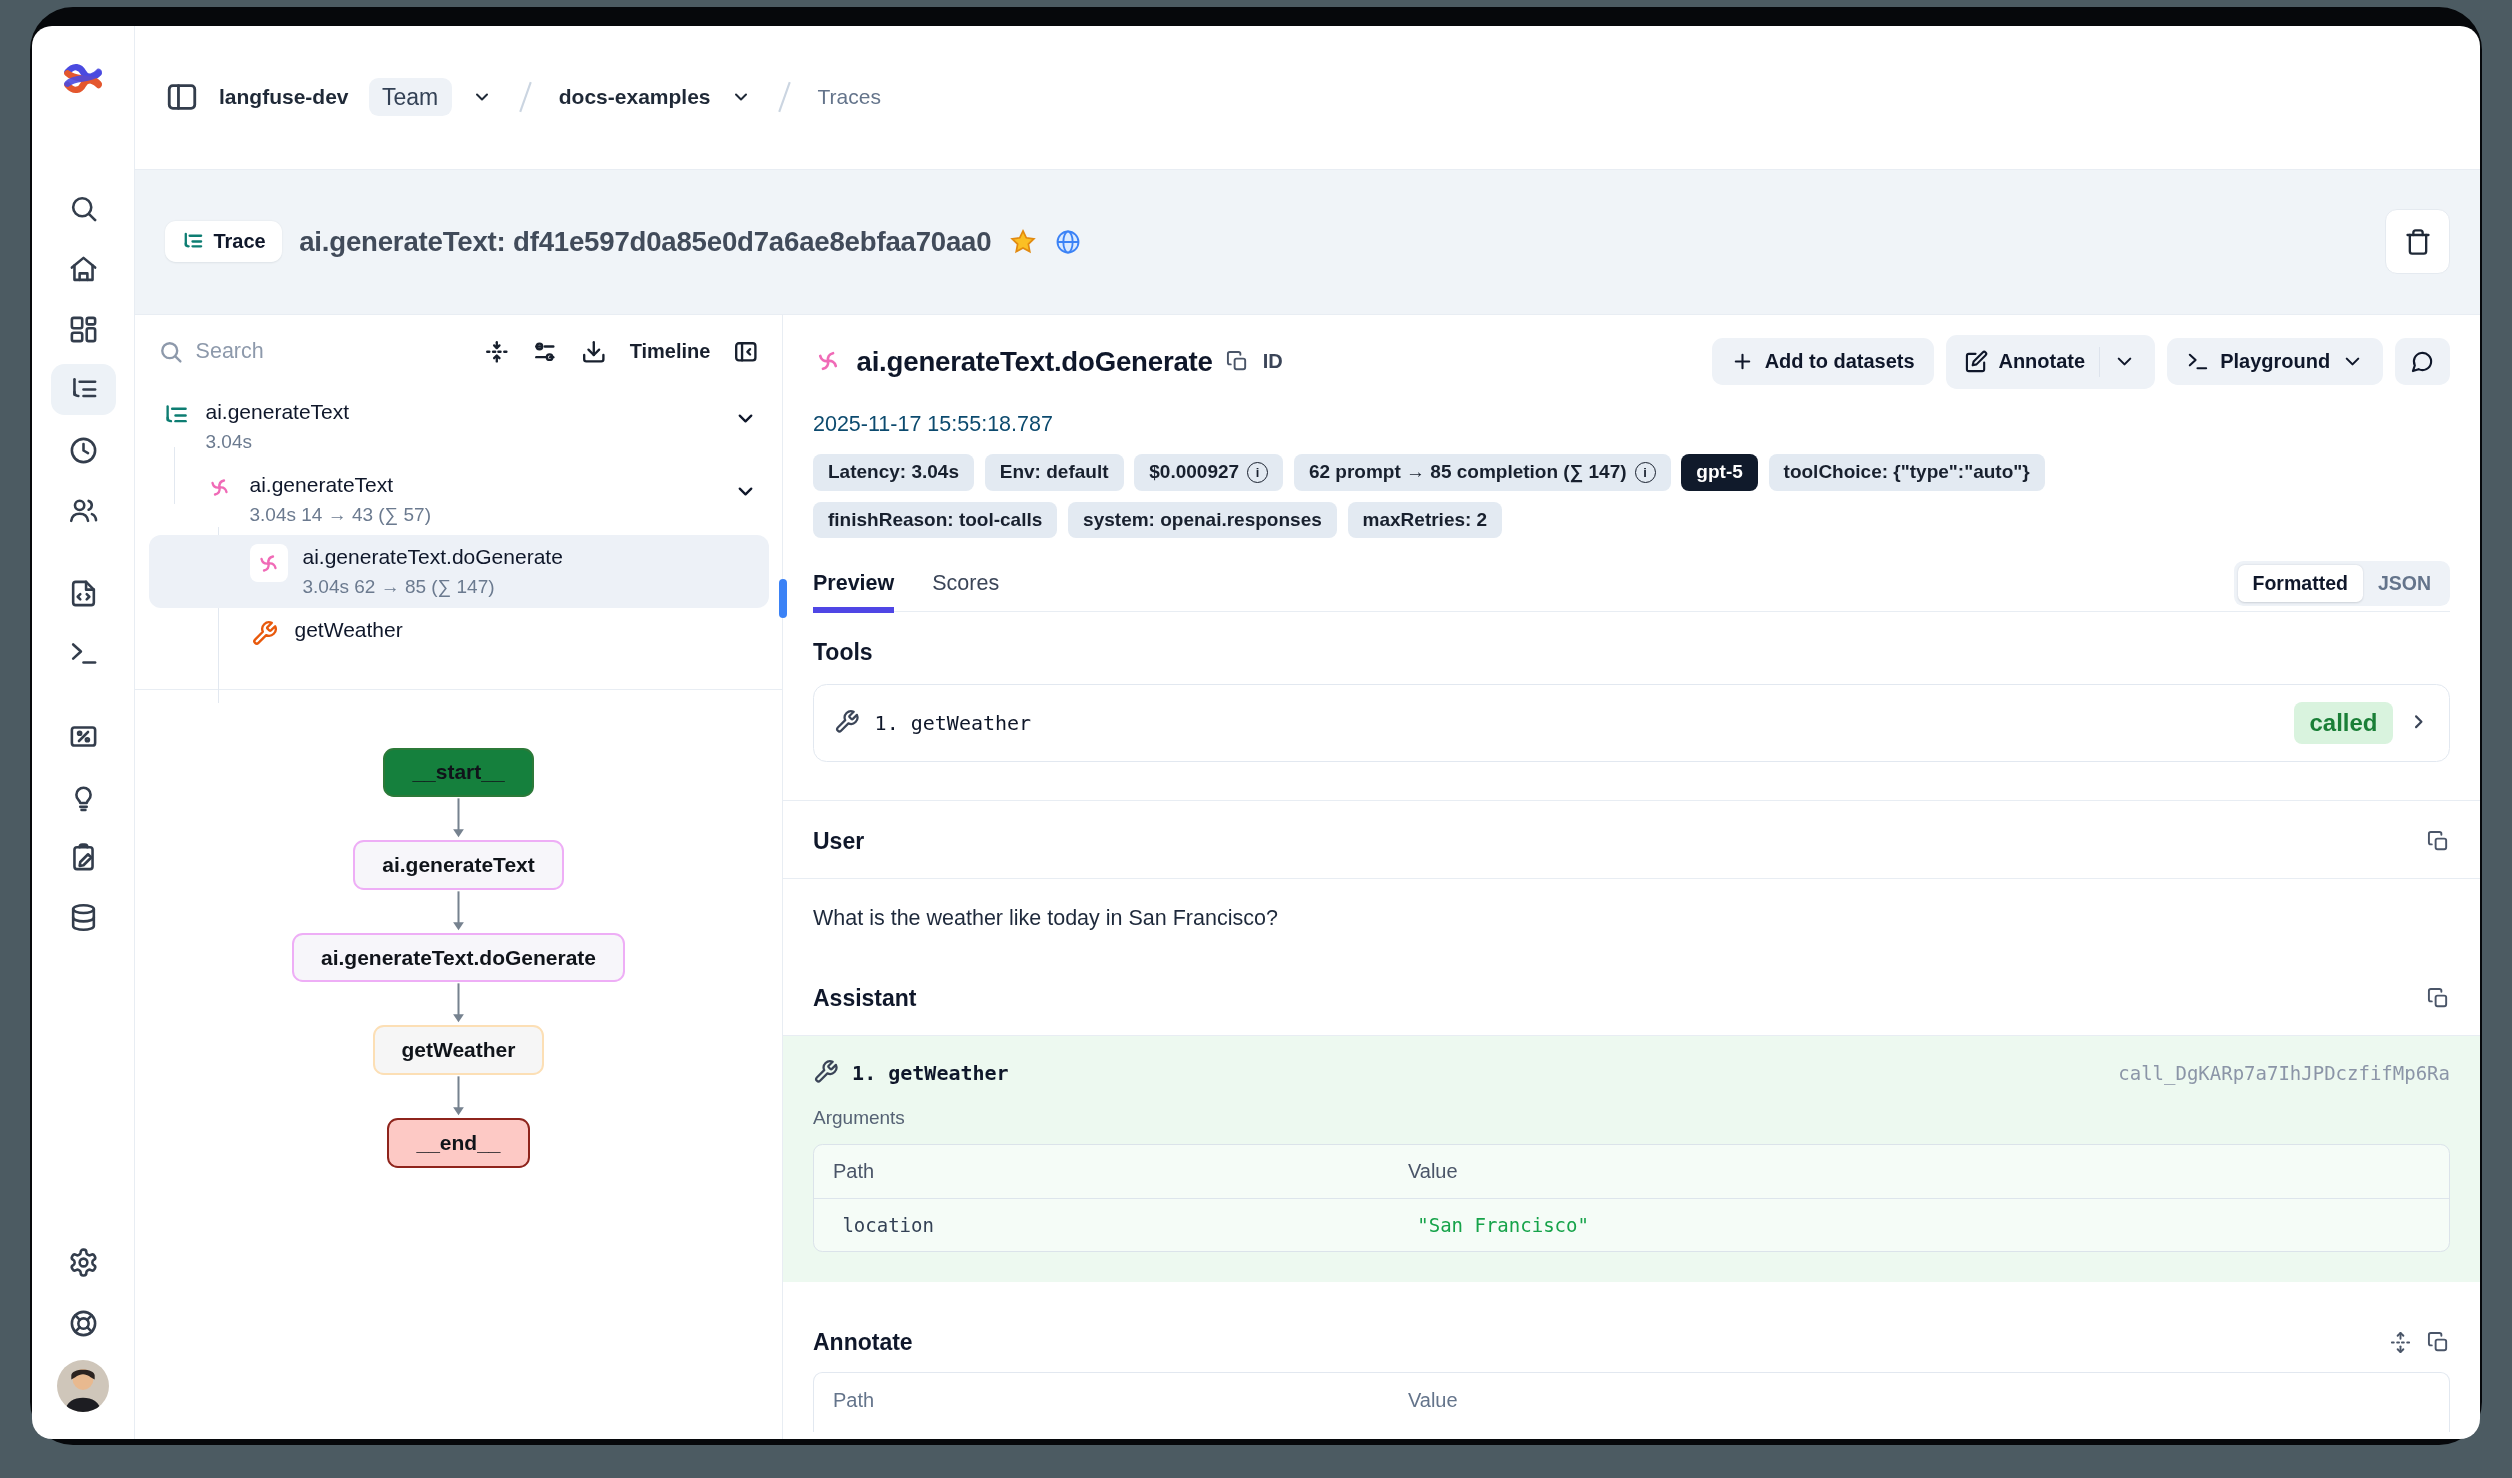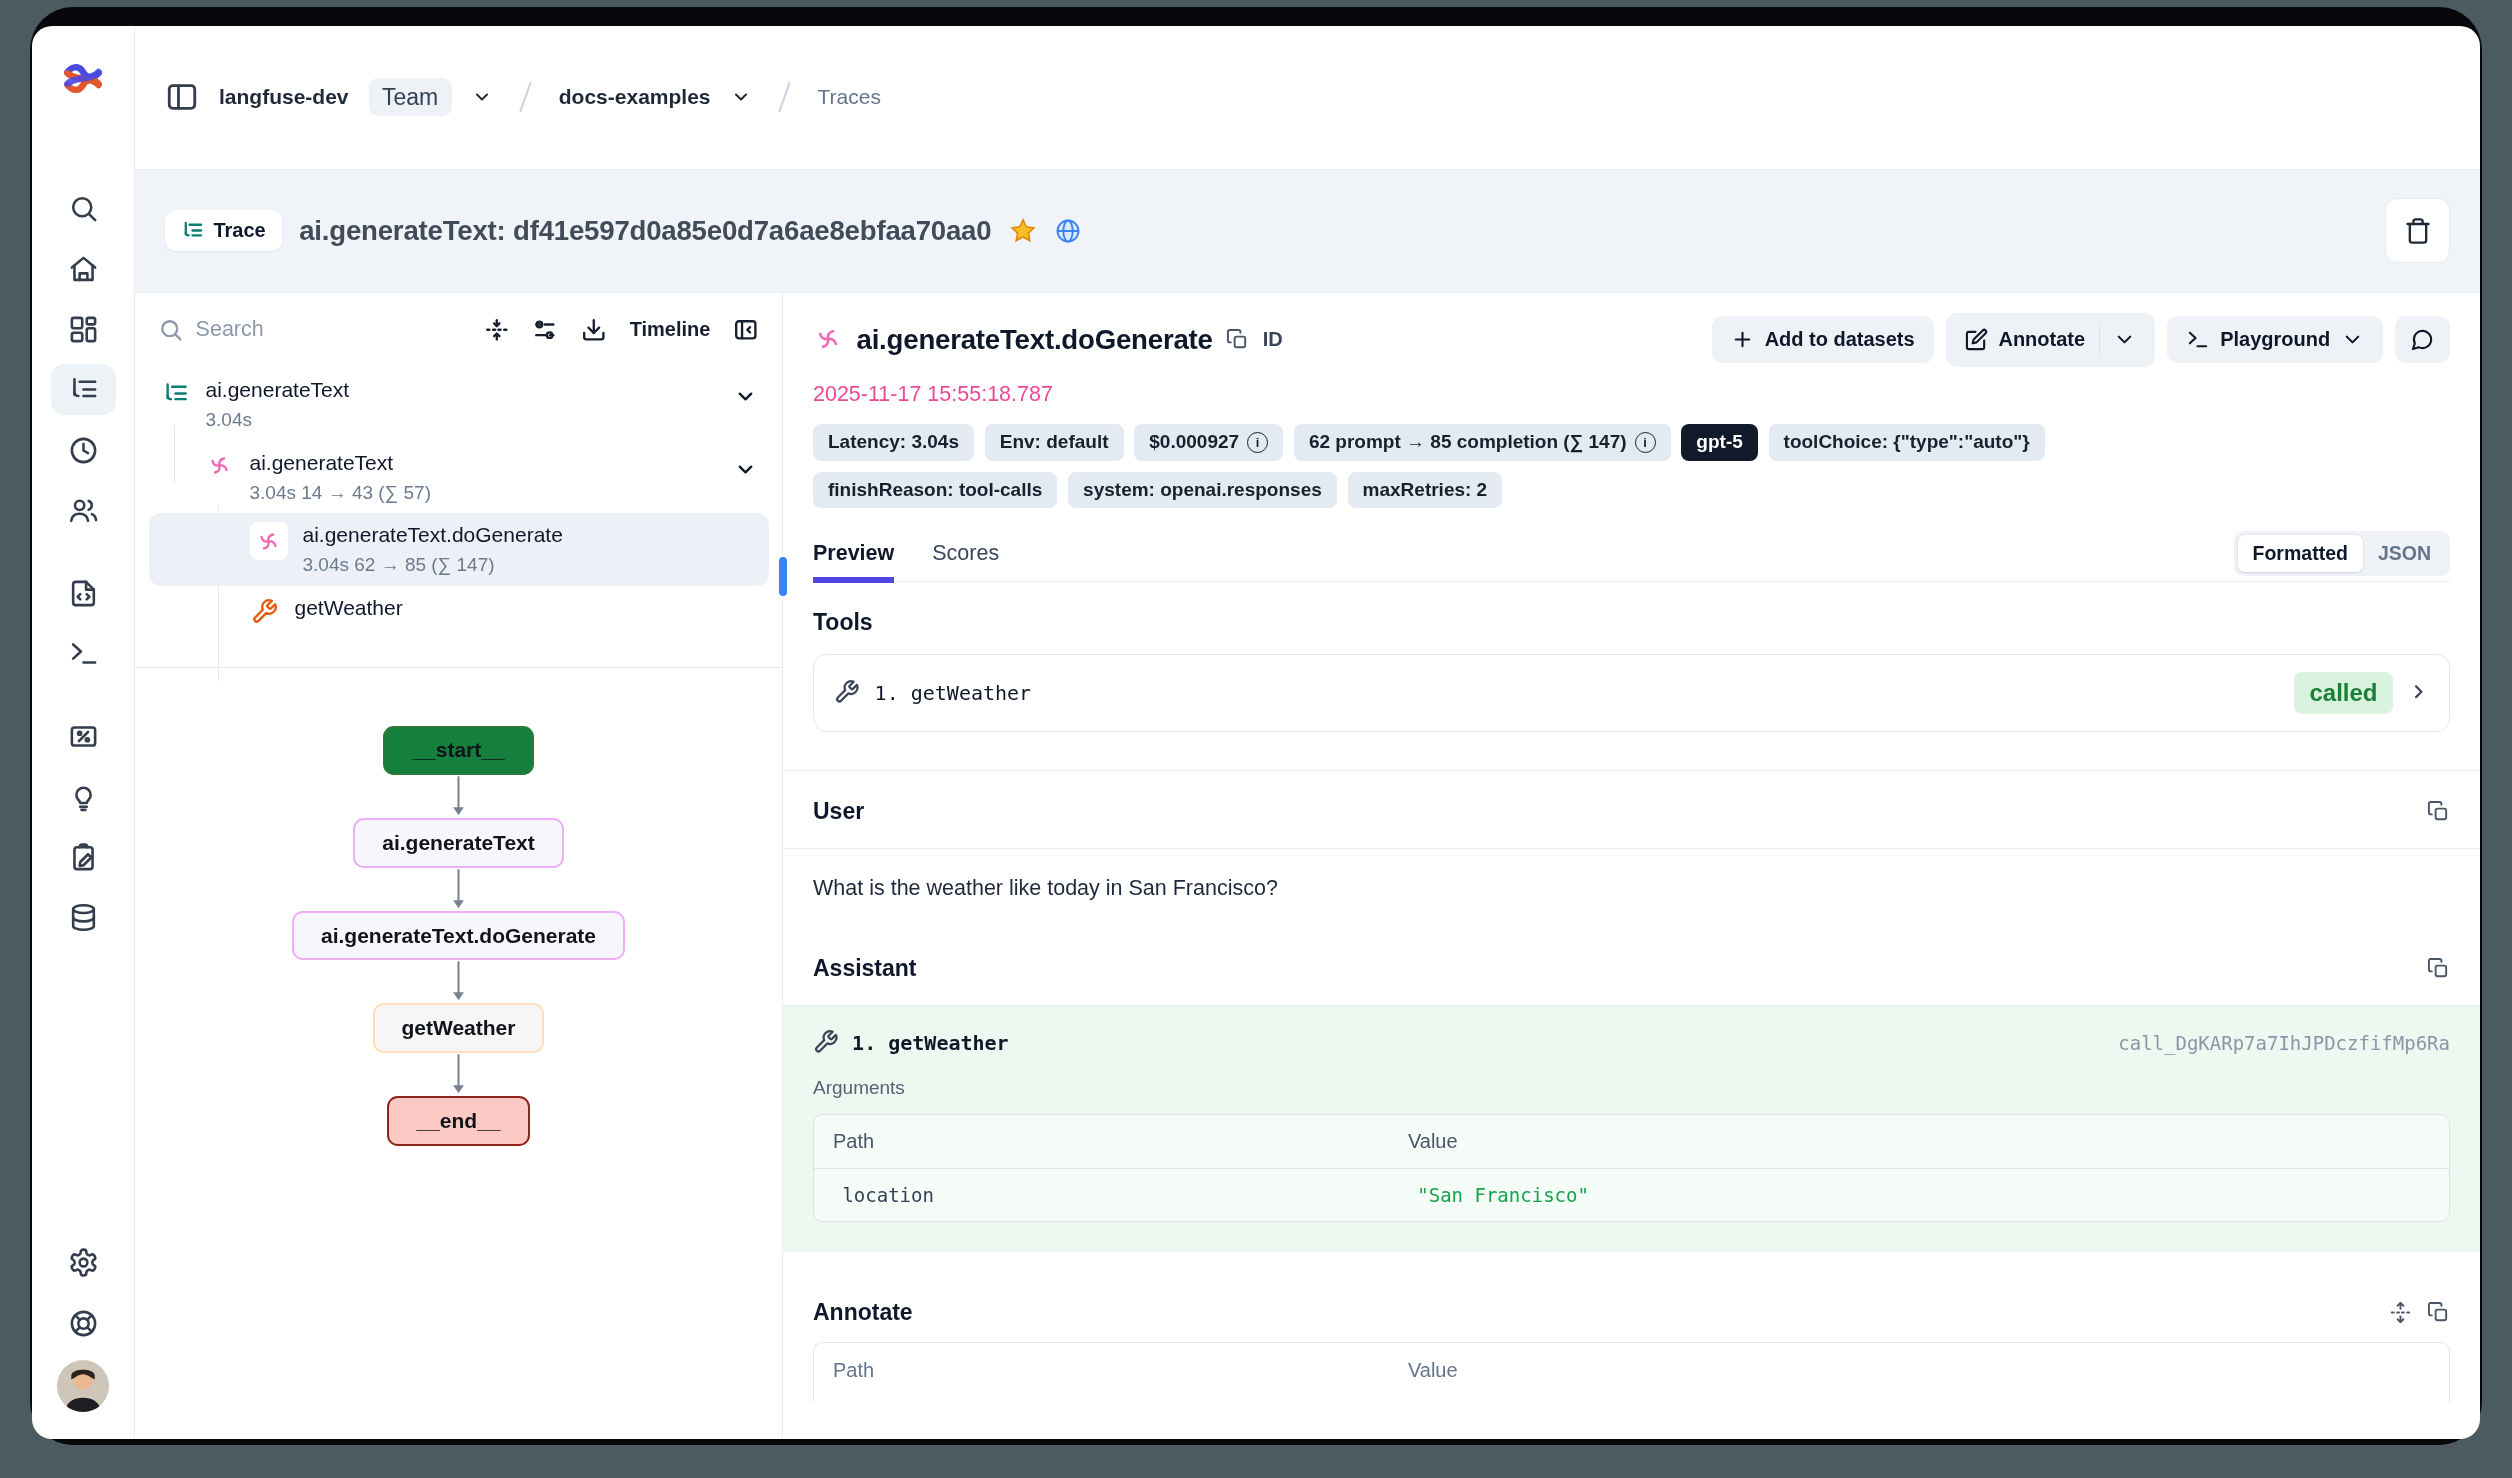--- a/index.html
+++ b/index.html
@@ -27,21 +27,21 @@
   .main-col{flex:1;display:flex;flex-direction:column;min-width:0;}
 
   .top-header{height:143px;display:flex;align-items:center;padding:0 30px;gap:20px;flex-shrink:0;}
   .top-header svg.panel{width:34px;height:34px;stroke:#333d4c;stroke-width:2;fill:none;stroke-linecap:round;stroke-linejoin:round;}
   .crumb{font-size:21px;font-weight:600;color:#1f2937;}
   .crumb.muted{color:#64748b;font-weight:500;}
   .team-badge{background:#eef2f7;border-radius:9.4px;padding:5.4px 13.5px;font-size:23px;font-weight:500;color:#334155;}
   .chev{width:20px;height:20px;stroke:#1f2937;stroke-width:2.4;fill:none;stroke-linecap:round;stroke-linejoin:round;}
   .slash{width:27px;height:38px;stroke:#cbd5e1;stroke-width:2;fill:none;}
 
-  .trace-bar{height:122px;background:#f0f4f8;border-top:1.3px solid #e8edf3;border-bottom:1.3px solid #e8edf3;display:flex;align-items:center;padding:0 30px;gap:17.5px;flex-shrink:0;}
+  .trace-bar{height:122px;background:#f0f4f8;border-top:1.3px solid #e8edf3;border-bottom:1.3px solid #e8edf3;display:flex;align-items:center;padding:11px 30px;gap:17.5px;flex-shrink:0;}
   .trace-pill{background:#ffffff;border-radius:10.8px;padding:9.4px 16px;display:flex;align-items:center;gap:9.4px;box-shadow:0 0.7px 2px rgba(15,23,42,.08);}
   .trace-pill span{font-size:20px;font-weight:700;color:#0f172a;}
   .trace-title{font-size:27.6px;font-weight:700;color:#414b5a;letter-spacing:-0.2px;}
   .icon-star{width:28px;height:28px;}
   .icon-globe{width:28px;height:28px;}
   .trash-btn{margin-left:auto;width:63px;height:63px;background:#ffffff;border:1.3px solid #e5eaf0;border-radius:12px;display:flex;align-items:center;justify-content:center;cursor:pointer;}
   .trash-btn svg{width:28px;height:28px;stroke:#1f2937;stroke-width:2;fill:none;stroke-linecap:round;stroke-linejoin:round;}
 
   .content-row{flex:1;display:flex;min-height:0;}
 
@@ -88,21 +88,21 @@
   .gen-icon svg{width:30px;height:30px;stroke:#f06bb7;stroke-width:2.2;fill:none;stroke-linecap:round;}
   .copy-ic{cursor:pointer;display:flex;}
   .copy-ic svg{width:23px;height:23px;stroke:#4a5568;stroke-width:2;fill:none;stroke-linecap:round;stroke-linejoin:round;}
   .id-label{font-size:20px;font-weight:700;color:#3b4558;}
   .rp-actions{margin-left:auto;display:flex;align-items:center;gap:12px;}
   .btn{background:#eef2f7;border-radius:10.8px;padding:12px 19px;display:flex;align-items:center;gap:10.8px;font-size:20px;font-weight:600;color:#0f172a;cursor:pointer;white-space:nowrap;}
   .btn svg{width:23px;height:23px;stroke:#0f172a;stroke-width:2.2;fill:none;stroke-linecap:round;stroke-linejoin:round;}
   .btn .divider{width:1.3px;height:30px;background:#dde3ec;margin:0 2.7px;}
   .btn.icon-only{padding:12px 16px;}
 
-  .rp-time{font-size:21.5px;color:#ec4899;margin-top:15px;}
+  .rp-time{font-size:21.5px;color:#0c4a6e;margin-top:23px;}
   .badges{display:flex;flex-wrap:wrap;gap:10.8px;margin-top:17.5px;max-width:1413px;}
   .badge{background:#e3eaf2;border-radius:8px;padding:7.4px 15px;font-size:19px;font-weight:600;color:#18202e;display:flex;align-items:center;gap:8px;white-space:nowrap;}
   .badge.dark{background:#101a2b;color:#ffffff;}
   .badge .info{width:19px;height:19px;border:1.3px solid #18202e;border-radius:50%;font-size:12.8px;font-weight:700;display:flex;align-items:center;justify-content:center;cursor:pointer;}
 
   .tabs-row{display:flex;align-items:flex-end;margin-top:23px;position:relative;justify-content:flex-end;}
   .tab{font-size:21.5px;font-weight:600;color:#0f172a;margin-right:38px;padding-bottom:15px;position:relative;cursor:pointer;}
   .tab.inactive{color:#3b4558;font-weight:500;}
   .tab.active:after{content:"";position:absolute;left:0;right:0;bottom:-1.3px;height:5.4px;background:#4f46e5;}
   .fmt-toggle{margin-left:auto;background:#eef2f7;border-radius:9.4px;padding:4px;display:flex;align-items:center;margin-bottom:5.4px;}

